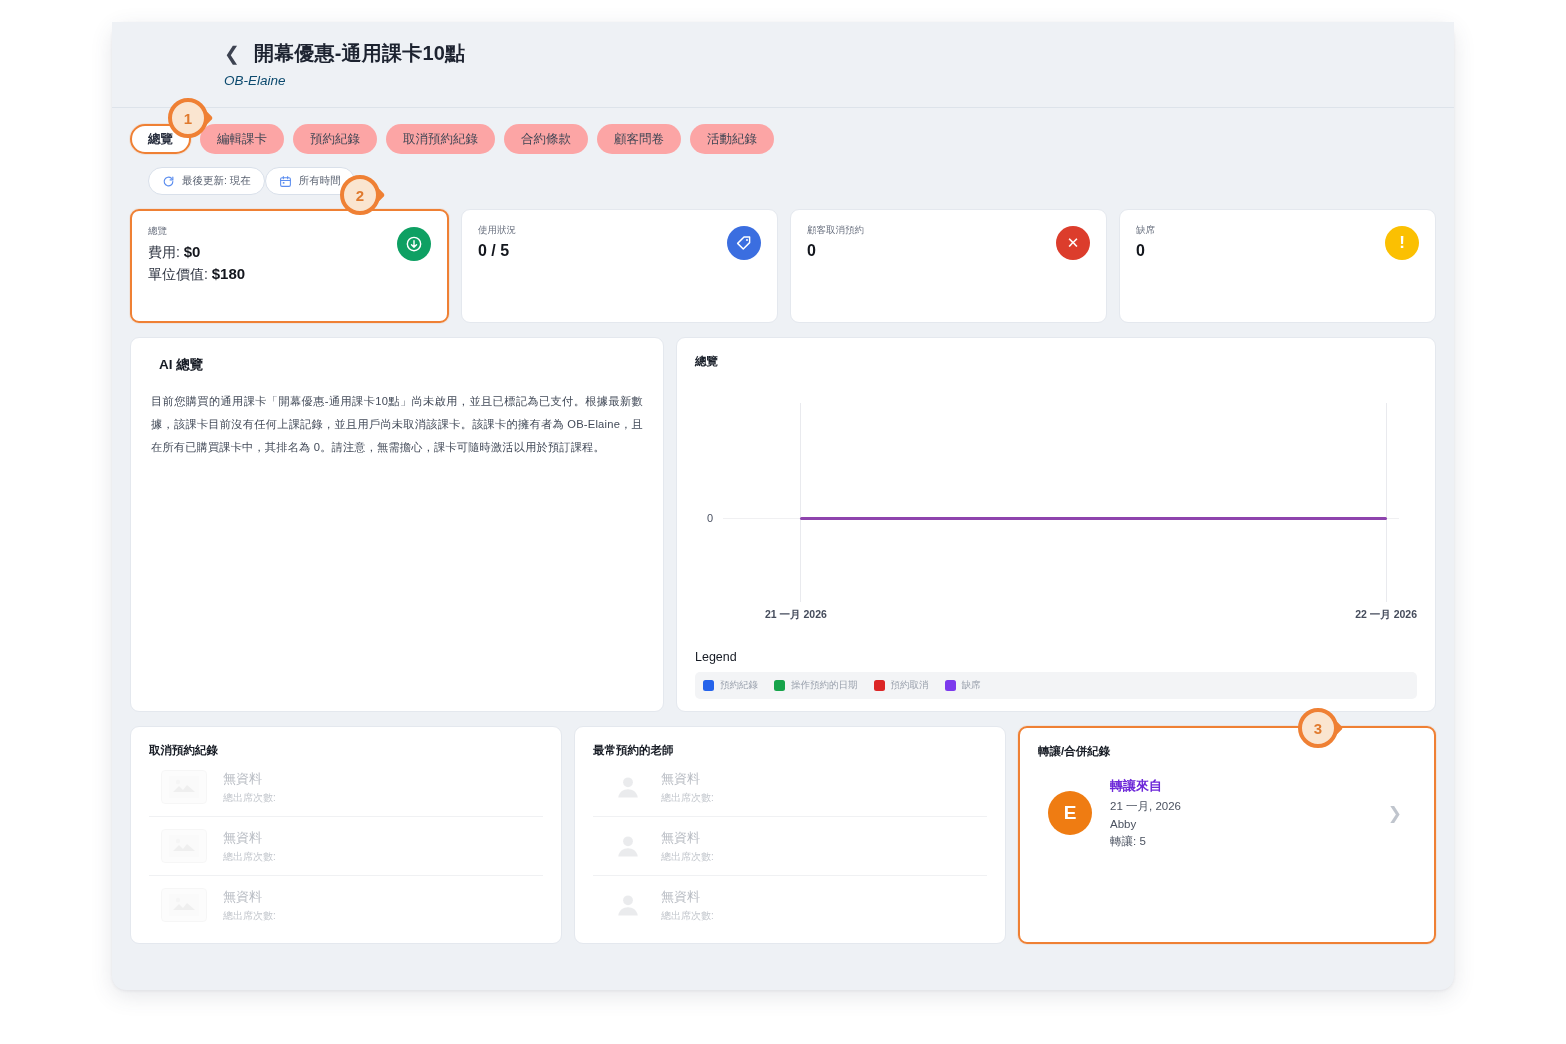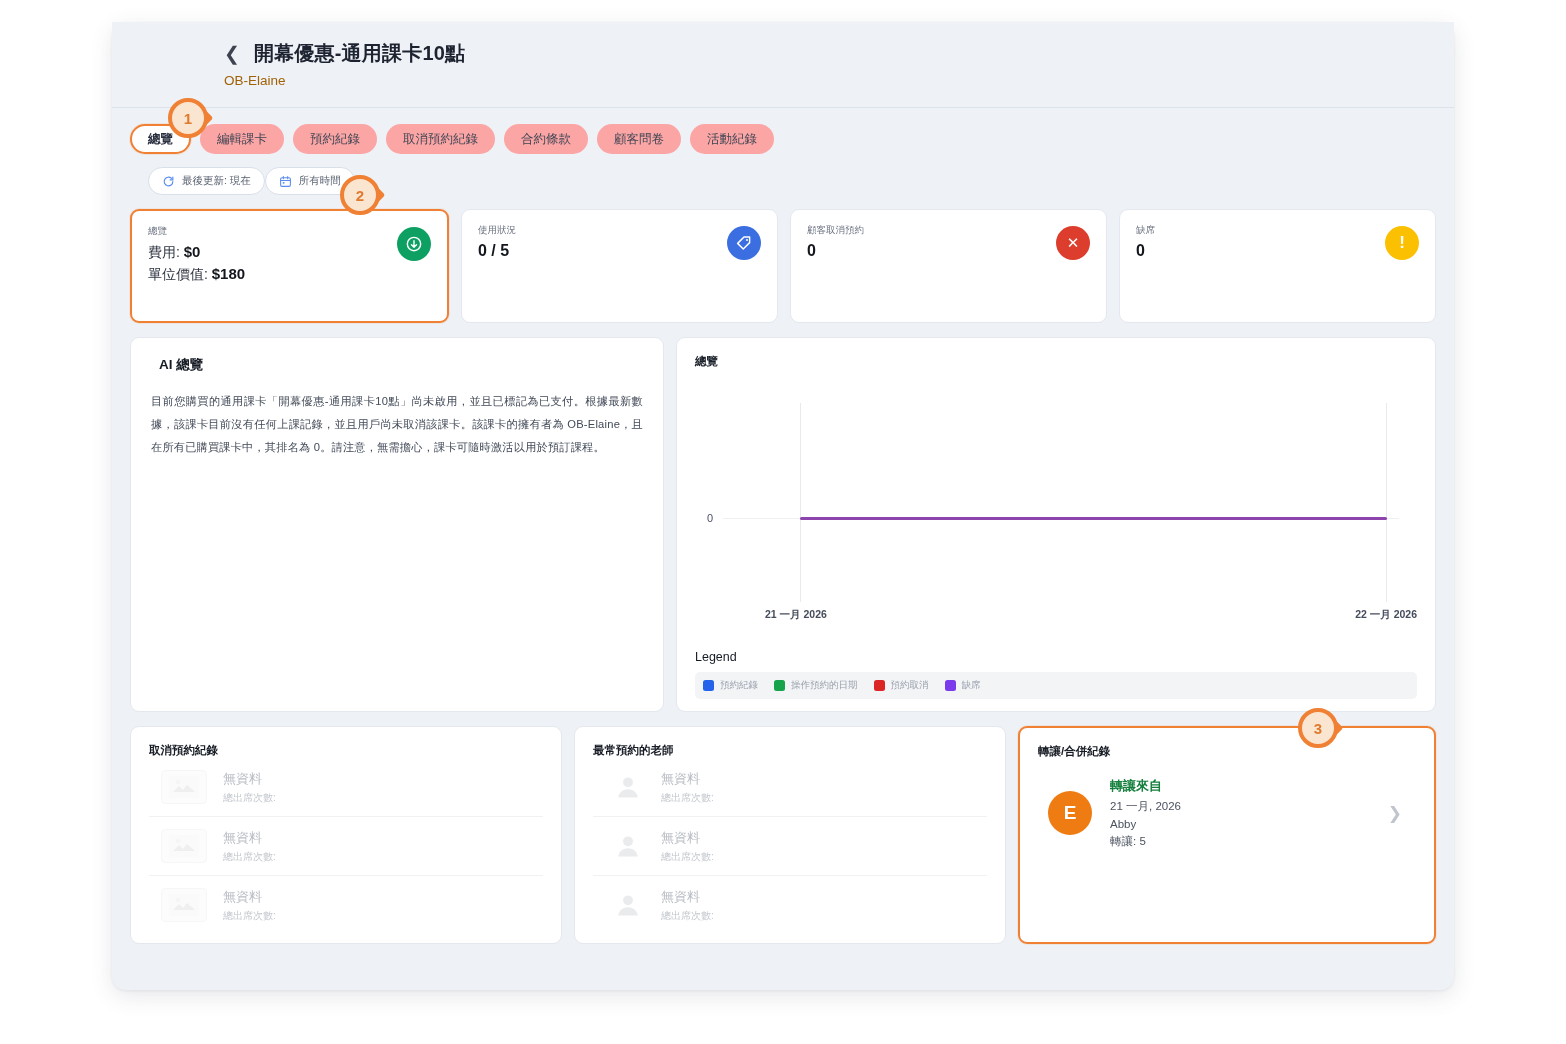--- a/index.html
+++ b/index.html
@@ -30,21 +30,21 @@
   .title-row { display: flex; align-items: center; gap: 14px; padding-left: 112px; }
   .back-chevron {
     font-size: 19px; color: #3d4351; line-height: 1;
     cursor: pointer; font-weight: 400;
   }
   .page-title {
     font-size: 20px; font-weight: bold; color: #1d2330; letter-spacing: .2px;
   }
   .page-subtitle {
     padding-left: 112px; margin-top: 6px;
-    font-size: 13.5px; color: #a16207;
+    font-size: 13.5px; color: #0c4a6e; font-style: italic;
   }
 
   
   .tabs-region { padding: 16px 0 0 18px; position: relative; }
   .tabs { display: flex; align-items: center; gap: 9px; }
   .tab {
     height: 30px; padding: 0 16px;
     display: flex; align-items: center; justify-content: center;
     border-radius: 15px;
     background: #fca5a5; color: #3f4654;
@@ -179,21 +179,21 @@
   .item-sub  { font-size: 10px; color: #c3c7cd; margin-top: 3px; }
 
   .transfer-row { display: flex; align-items: center; gap: 18px; padding: 18px 6px 0 10px; }
   .avatar-letter {
     width: 44px; height: 44px; border-radius: 50%;
     background: #ef7c12; color: #fff;
     display: flex; align-items: center; justify-content: center;
     font-size: 19px; font-weight: bold; flex: none;
   }
   .transfer-info { flex: 1; }
-  .tf-title { font-size: 13px; font-weight: bold; color: #15803d; }
+  .tf-title { font-size: 13px; font-weight: bold; color: #6d28d9; }
   .tf-line  { font-size: 11.5px; color: #4b5260; margin-top: 4px; }
   .tf-chevron { font-size: 17px; color: #c0c5cd; padding-right: 8px; cursor: pointer; }
 
   
   .step-badge {
     position: absolute; width: 40px; height: 40px; z-index: 40;
   }
   .step-badge .pointer {
     position: absolute; left: 14px; top: 7px;
     width: 26px; height: 26px; background: #ef8034;

